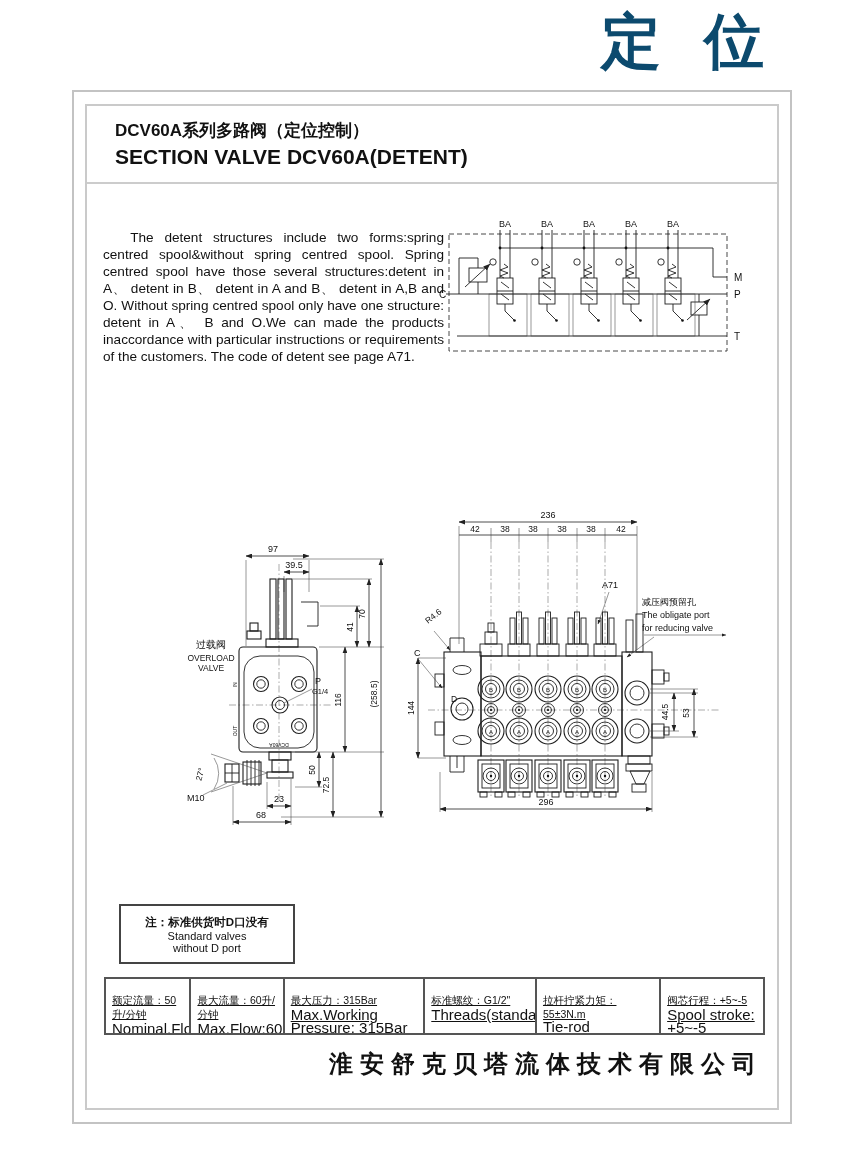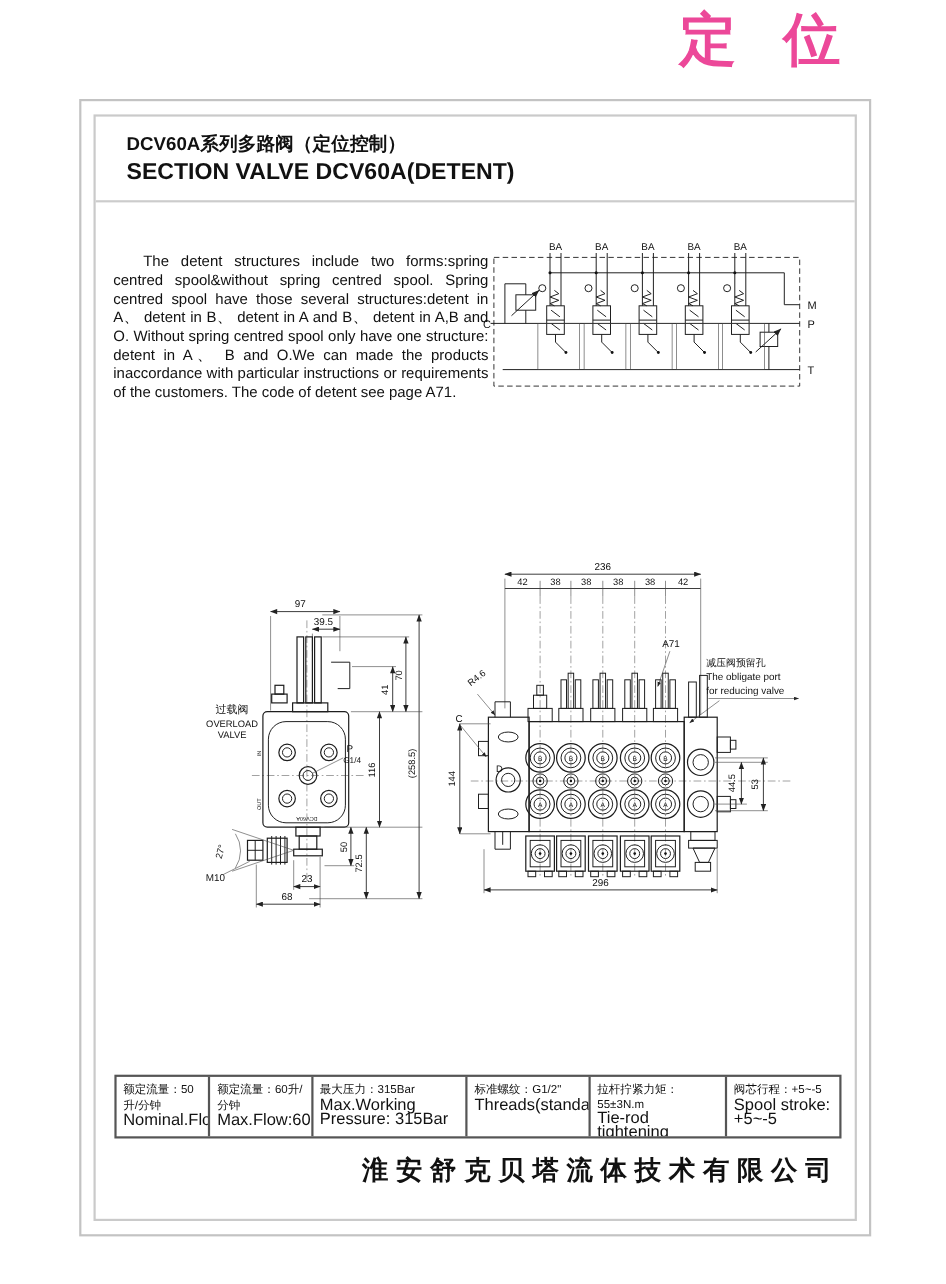--- a/index.html
+++ b/index.html
@@ -1,36 +1,36 @@
 <!DOCTYPE html>
 <html><head>
 <meta charset="utf-8">
 <style>
   html,body{margin:0;padding:0;background:#fff;}
   body{width:860px;height:1167px;font-family:"Liberation Sans","DejaVu Sans",sans-serif;color:#111;}
   .canvas{position:relative;width:860px;height:1167px;background:#fff;overflow:hidden;}
-  .big-title{position:absolute;top:2px;right:82px;font-family:Liberation Sans, sans-serif;
-             font-weight:900;font-size:52px;letter-spacing:14px;color:#ec4899;white-space:nowrap;}
+  .big-title{position:absolute;top:2px;right:82px;font-family:Liberation Serif, serif;
+             font-weight:900;font-size:60px;letter-spacing:14px;color:#0c4a6e;white-space:nowrap;}
   .outer-frame{position:absolute;left:72px;top:90px;width:716px;height:1030px;border:2px solid #c3c3c3;background:#fff;}
   .inner-frame{position:absolute;left:11px;top:12px;right:11px;bottom:12px;border:2px solid #cacaca;}
   .header{position:absolute;left:0;top:0;right:0;height:76px;border-bottom:2px solid #ccc;}
   .header .zh{font-size:17px;font-weight:bold;margin:13px 0 3px 28px;}
   .header .en{font-size:21px;font-weight:bold;margin:0 0 0 28px;}
   .intro{position:absolute;left:16px;top:120px;width:341px;}
   .intro .zh{font-size:14.6px;line-height:19.4px;text-align:justify;text-indent:2em;margin:0;font-weight:500;}
   .intro .en{font-size:13.6px;line-height:17px;text-align:justify;text-indent:2em;margin:3px 0 0;}
   .schematic{position:absolute;left:352px;top:108px;width:314px;height:148px;}
   .side-view{position:absolute;left:94px;top:428px;width:238px;height:302px;}
   .front-view{position:absolute;left:317px;top:398px;width:358px;height:318px;}
   .note-box{position:absolute;left:32px;top:798px;width:172px;height:56px;border:2px solid #444;
             display:flex;flex-direction:column;justify-content:center;align-items:center;text-align:center;}
   .note-box .l1{font-size:11.5px;font-weight:bold;}
   .note-box .l2,.note-box .l3{font-size:11px;}
   .spec-table{position:absolute;left:17px;top:871px;width:661px;height:58px;display:flex;border:2px solid #555;box-sizing:border-box;}
-  .spec-cell{border-right:2px solid #555;box-sizing:border-box;padding:5px 6px 2px;overflow:hidden;}
+  .spec-cell{border-right:2px solid #555;box-sizing:border-box;padding:15px 6px 2px;overflow:hidden;text-decoration:underline;}
   .spec-cell:last-child{border-right:none;}
   .spec-cell .zh{font-size:10.5px;margin-bottom:1px;}
   .spec-cell .en{font-size:15px;line-height:12.5px;}
   .c1{width:13%;}.c2{width:14.2%;}.c3{width:21.4%;}.c4{width:17%;}.c5{width:18.9%;}.c6{width:15.5%;}
   .company{position:absolute;right:14px;top:942px;font-size:24px;font-weight:bold;letter-spacing:7px;white-space:nowrap;font-family:Liberation Mono, monospace;}
   
   svg text{fill:#111;font-family:"Liberation Sans","DejaVu Sans",sans-serif;}
   .obj{stroke:#1e1e1e;stroke-width:1.1;fill:none;}
   .obj2{stroke:#1e1e1e;stroke-width:.9;fill:none;}
   .dim{stroke:#222;stroke-width:.8;fill:none;}
@@ -499,28 +499,33 @@
         <text class="t8" transform="rotate(-90 10 204)" x="10" y="204" text-anchor="middle">144</text>
         <line class="thin" x1="14" y1="154" x2="42" y2="154"></line>
           <line class="thin" x1="14" y1="254" x2="42" y2="254"></line>
 
         <line class="dim" x1="36" y1="305" x2="248" y2="305" marker-start="url(#as)" marker-end="url(#ae)"></line>
         <text class="t9" x="142" y="301" text-anchor="middle">296</text>
         <line class="thin" x1="36" y1="268" x2="36" y2="308"></line>
           <line class="thin" x1="248" y1="268" x2="248" y2="308"></line>
       </svg>
 
+      <div class="note-box">
+        <div class="l1">注：标准供货时D口没有</div>
+        <div class="l2">Standard valves</div>
+        <div class="l3">without D port</div>
+      </div>
 
       <div class="spec-table">
         <div class="spec-cell c1">
           <div class="zh">额定流量：50升/分钟</div>
           <div class="en">Nominal.Flow:50L/Min</div>
         </div>
         <div class="spec-cell c2">
-          <div class="zh">额定流量：60升/分钟</div>
+          <div class="zh">最大流量：60升/分钟</div>
           <div class="en">Max.Flow:60L/Min</div>
         </div>
         <div class="spec-cell c3">
           <div class="zh">最大压力：315Bar</div>
           <div class="en">Max.Working Pressure: 315Bar</div>
         </div>
         <div class="spec-cell c4">
           <div class="zh">标准螺纹：G1/2"</div>
           <div class="en">Threads(standard):G1/2"</div>
         </div>

